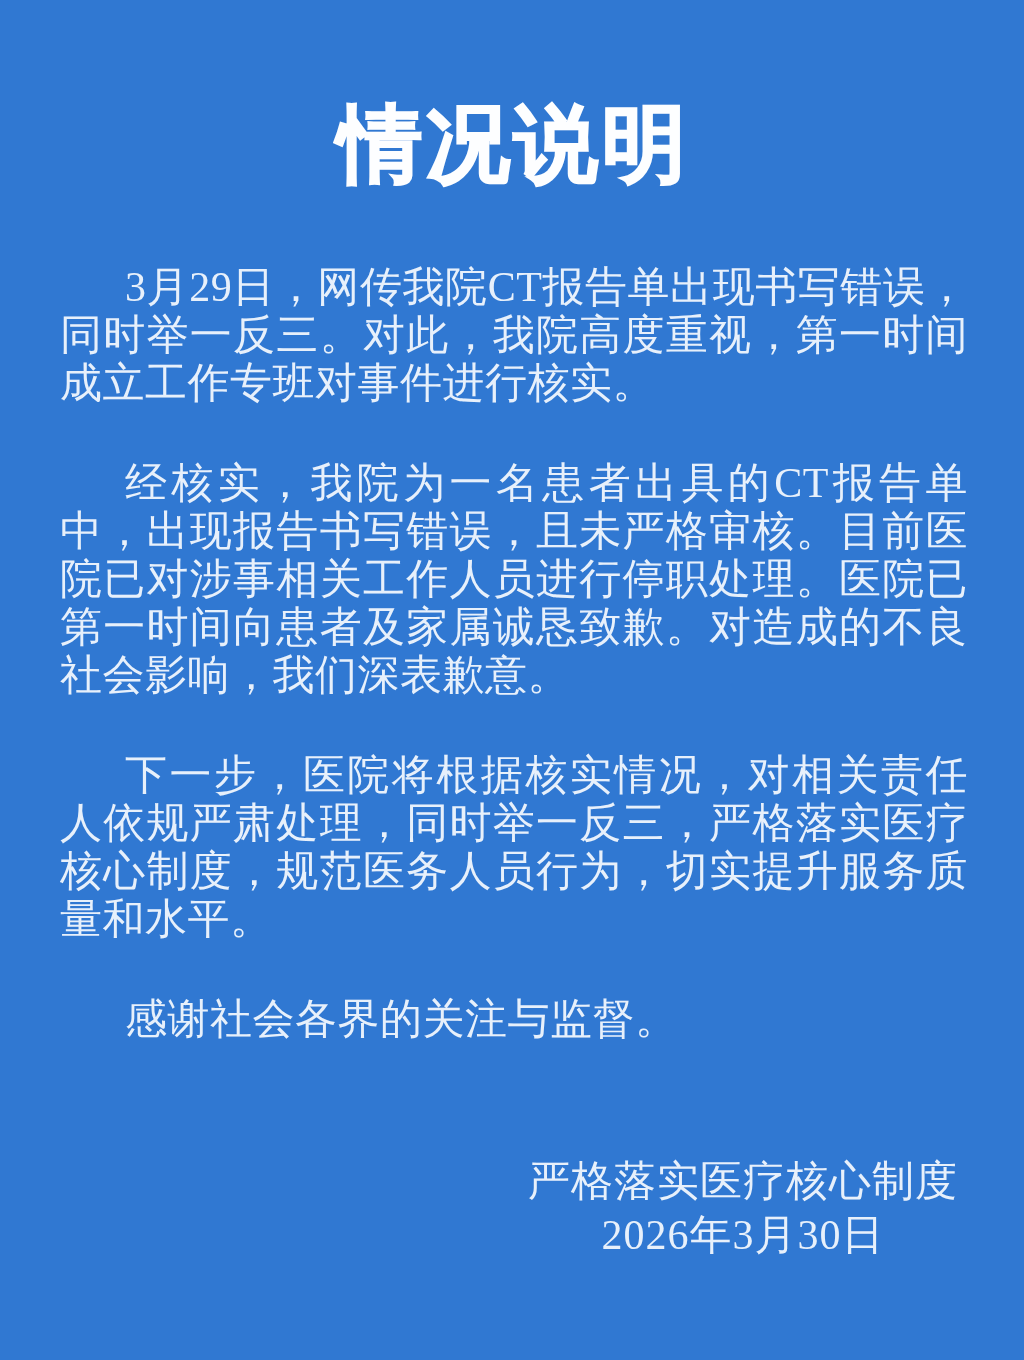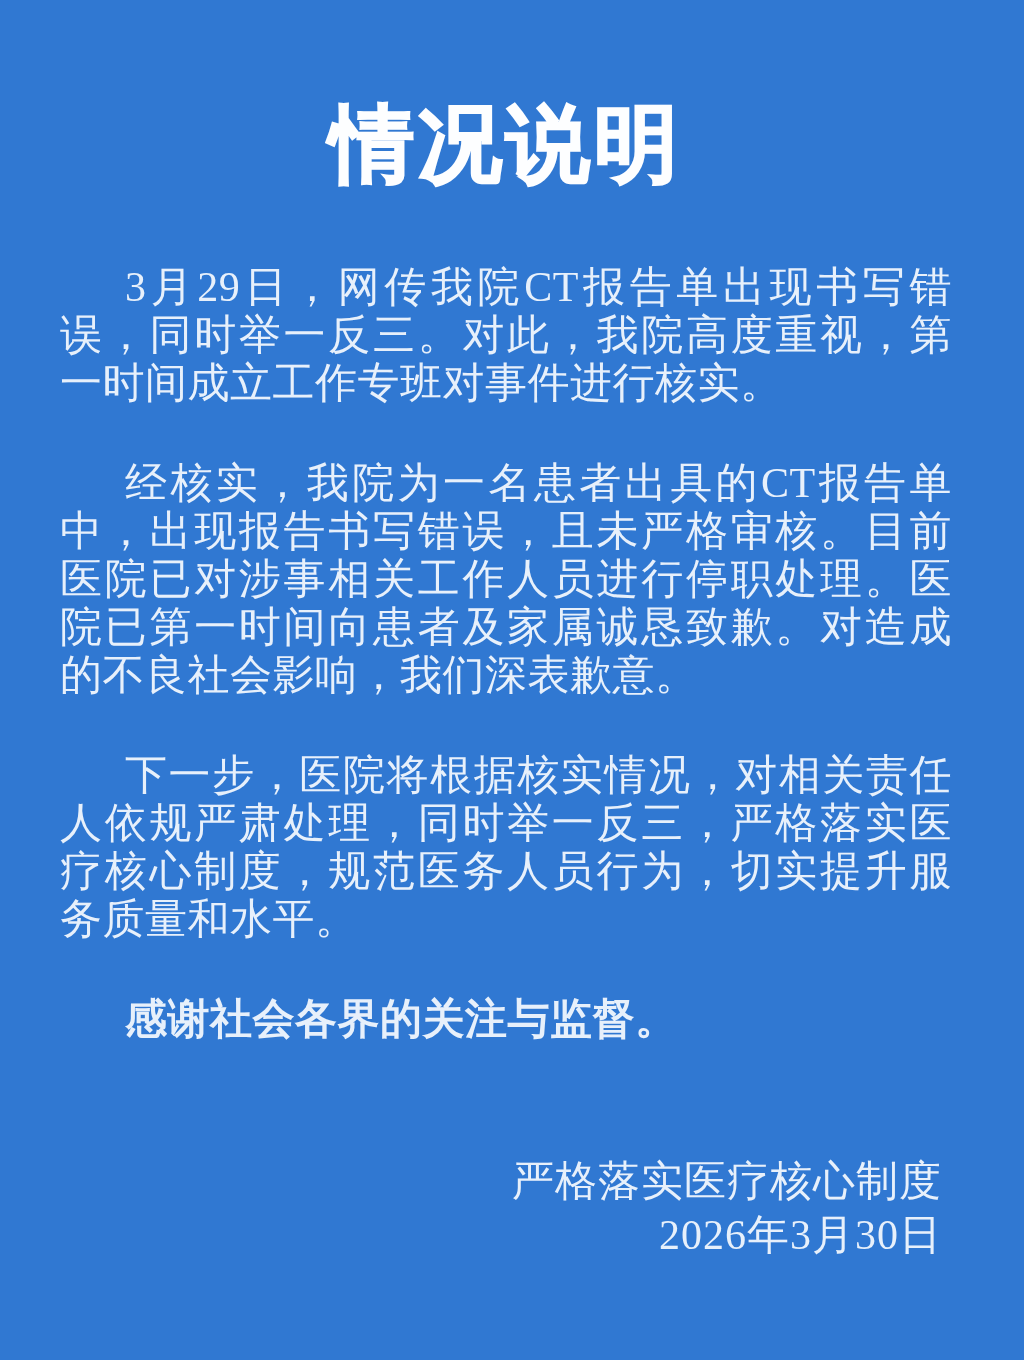--- a/index.html
+++ b/index.html
@@ -9,21 +9,21 @@
   }
   *{margin:0;padding:0;box-sizing:border-box;}
   html,body{width:1024px;height:1360px;}
   body{
     background:var(--bg);
     font-family:"Liberation Serif","DejaVu Serif",serif;
     overflow:hidden;
   }
   .page{
     width:1024px;height:1312px;
-    padding:96px 72px 0 60px;
+    padding:96px 56px 0 60px;
   }
   .title{
     font-family:"Liberation Sans","DejaVu Sans",sans-serif;
     font-weight:900;
     font-size:84px;
     line-height:97px;
     letter-spacing:4px;
     color:var(--title-color);
     -webkit-text-stroke:2px var(--title-color);
     text-align:center;
@@ -31,42 +31,41 @@
   }
   .content p{
     font-size:42px;
     line-height:48px;
     letter-spacing:0.5px;
     color:var(--body-color);
     text-align:justify;
     text-indent:65px;
     margin-bottom:52px;
   }
-  .content p:last-child{margin-bottom:16px;font-weight:bold;}
+  .content p:last-child{margin-bottom:16px;}
   .sig-wrap{
     margin-top:114px;
     text-align:right;
     padding-right:10px;
   }
   .signature{
     display:inline-block;
     text-align:center;
     color:var(--body-color);
   }
   .signature .org{
     font-size:42px;
     line-height:48px;
     letter-spacing:1px;
   }
   .signature .date{
     font-size:42px;
     line-height:48px;
     margin-top:6px;
     letter-spacing:1px;
-    text-align:right;
   }
 </style>
 </head>
 <body>
 
 <div class="page">
 
   <h1 class="title">情况说明</h1>
 
   <main class="content">

